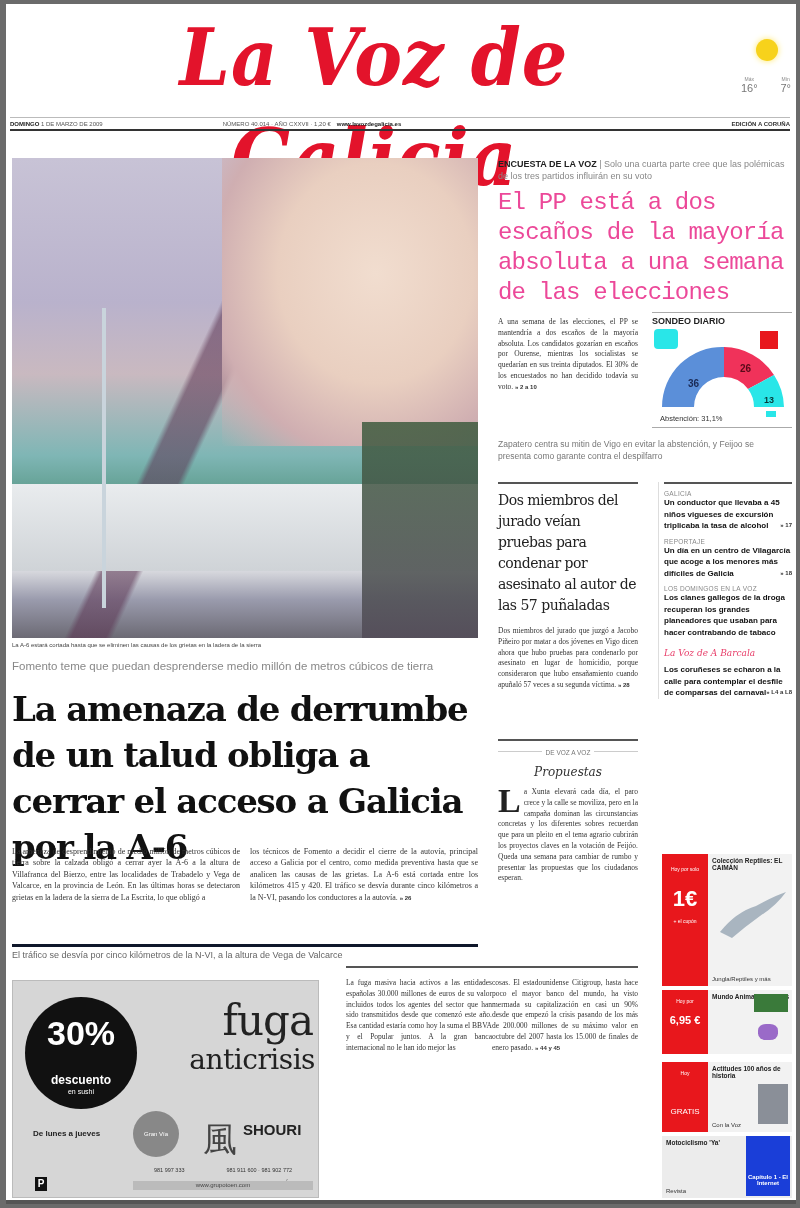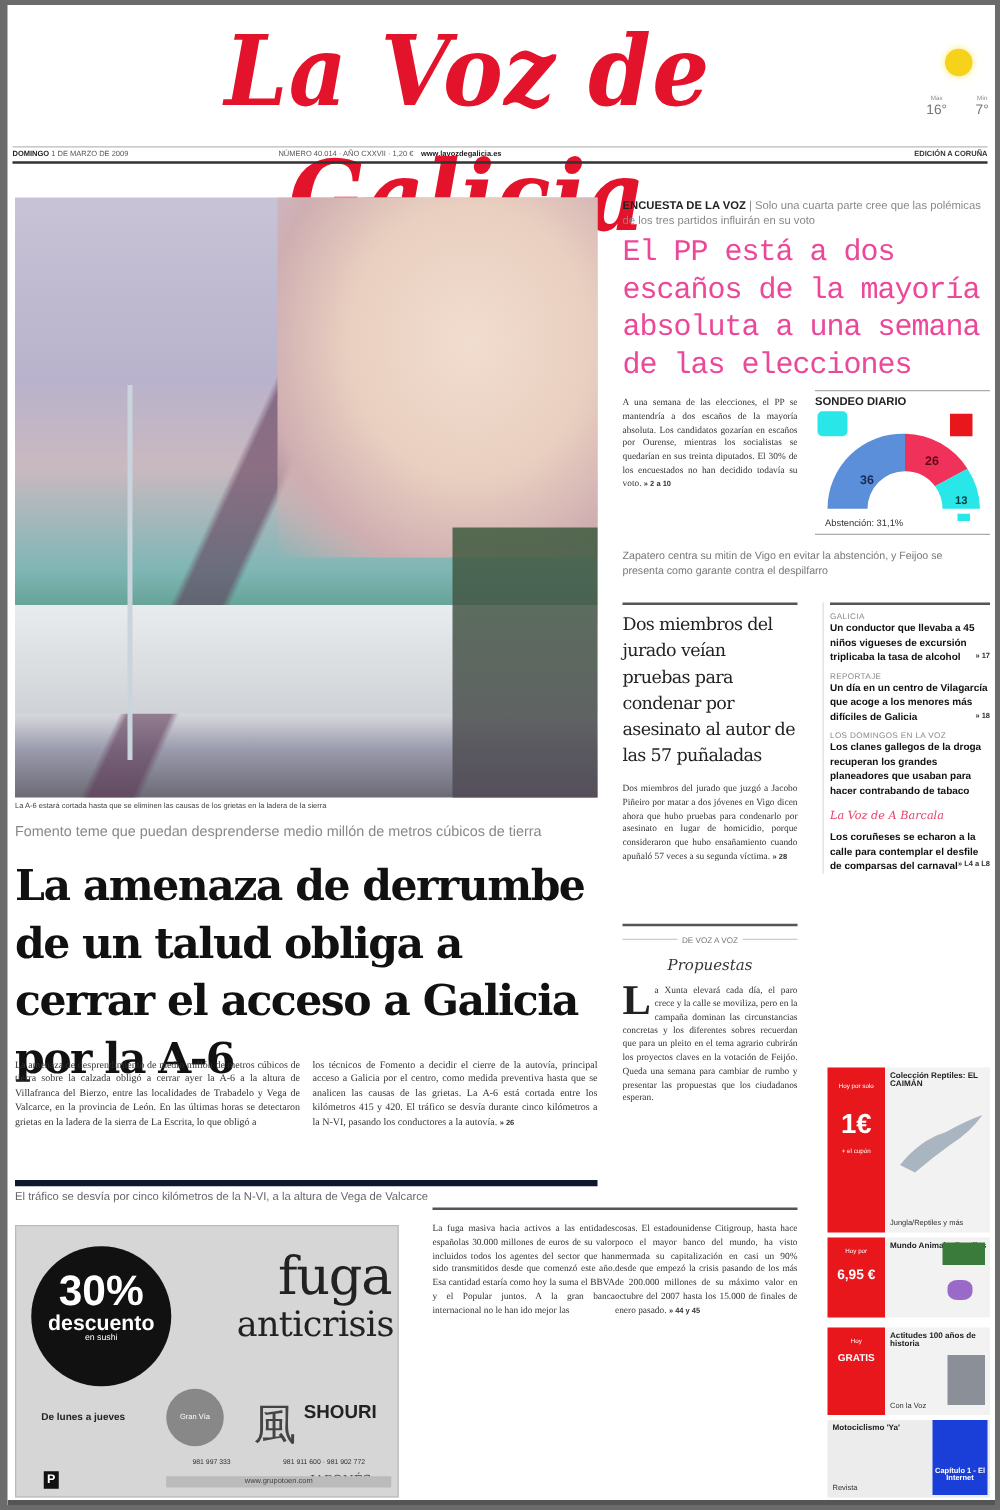--- a/index.html
+++ b/index.html
@@ -32,21 +32,21 @@
     background: radial-gradient(ellipse at 60% 40%, #f1ddcf 0%, #e9cfc0 45%, #cfaeb1 75%, rgba(200,180,190,0) 100%); }
   .photo .wall { position:absolute; left:0; top:68%; width:100%; height:18%; background: linear-gradient(180deg,#e9ecee,#cfd3d7); }
   .photo .trees { position:absolute; right:0; top:55%; width:25%; height:45%; background: linear-gradient(180deg, #3e5b3e, #514a56); opacity:.85; }
   .photo .pole { position:absolute; left:90px; top:150px; width:4px; height:300px; background:#c9d4dc; }
   .caption { position: absolute; left: 6px; top: 638px; width: 466px; font-family: "Liberation Sans", sans-serif; font-size: 6px; color: #444; }
   .subhead { position: absolute; left: 6px; top: 656px; width: 470px; font-family: "Liberation Sans", sans-serif; font-size: 11.5px; color: #888; }
   .main-headline { position: absolute; left: 6px; top: 682px; width: 475px; font-family: "DejaVu Serif", serif; font-weight: bold; font-size: 34px; line-height: 46px; letter-spacing: -1.2px; color: #111; }
   .body-cols { position: absolute; left: 6px; top: 842px; width: 466px; display: flex; gap: 10px; font-size: 8px; line-height: 11.4px; color: #333; text-align: justify; }
   .body-cols p { flex: 1; }
   .ref { font-weight: bold; font-family: "Liberation Sans", sans-serif; font-size: 6px; }
-  .sub2 { position: absolute; left: 6px; top: 940px; width: 466px; border-top: 5px solid #0f172a; padding-top: 3px; font-family: "Liberation Sans", sans-serif; font-size: 9px; color: #666; }
+  .sub2 { position: absolute; left: 6px; top: 940px; width: 466px; border-top: 3px solid #0f172a; padding-top: 3px; font-family: "Liberation Sans", sans-serif; font-size: 9px; color: #666; }
 
   
   .rt { position: absolute; left: 492px; top: 154px; width: 290px; }
   .kicker { font-family: "Liberation Sans", sans-serif; font-size: 9px; color: #888; line-height: 12px; }
   .kicker b { color: #222; }
   .rt h2 { font-family: Liberation Mono, monospace; font-weight: normal; font-size: 24px; line-height: 30px; letter-spacing: -0.8px; margin-top: 6px; color: #ec4899; }
   .rule { border-top: 2px solid #555; }
   .poll-text { position: absolute; left: 492px; top: 313px; width: 140px; font-size: 7.5px; line-height: 10.8px; color: #333; text-align: justify; }
   .poll { position: absolute; left: 646px; top: 308px; width: 140px; height: 116px; border-top: 1px solid #aaa; border-bottom: 1px solid #aaa; }
   .poll-title { font-family: "Liberation Sans", sans-serif; font-weight: bold; font-size: 9px; color: #222; margin-top: 3px; }
@@ -77,21 +77,21 @@
   
   .promo { position: absolute; left: 656px; width: 130px; background: #f2f2f2; }
   .promo .red { position: absolute; left: 0; top: 0; width: 46px; height: 100%; background: #e8171c; color: #fff; font-family: "Liberation Sans", sans-serif; text-align: center; }
   .promo .txt { position: absolute; left: 50px; top: 3px; width: 78px; font-family: "Liberation Sans", sans-serif; font-size: 6.5px; font-weight: bold; color: #222; }
   .promo .foot { position: absolute; left: 50px; bottom: 4px; font-family: "Liberation Sans", sans-serif; font-size: 6px; color: #333; }
 
   
   .ad { position: absolute; left: 6px; top: 976px; width: 307px; height: 218px; background: #d6d6d6; border: 1px solid #bbb; }
   .ad .badge { position: absolute; left: 12px; top: 16px; width: 112px; height: 112px; border-radius: 50%; background: #111; color: #fff; text-align: center; font-family: "Liberation Sans", sans-serif; }
   .ad .pct { font-size: 34px; font-weight: bold; margin-top: 18px; line-height: 36px; }
-  .ad .desc { font-size: 17px; font-weight: bold; line-height: 16px; }
+  .ad .desc { font-size: 12px; font-weight: bold; line-height: 16px; margin-top: 21px; }
   .ad .small { font-size: 7px; }
   .ad .sushi { position: absolute; left: 148px; top: 20px; width: 152px; text-align: right; font-family: "DejaVu Serif", serif; font-size: 42px; line-height: 40px; color: #222; letter-spacing: -1px; }
   .ad .anti { position: absolute; left: 140px; top: 62px; width: 162px; text-align: right; font-family: "DejaVu Serif", serif; font-size: 28px; color: #222; letter-spacing: -0.5px; }
   .ad .days { position: absolute; left: 20px; top: 148px; font-family: "Liberation Sans", sans-serif; font-size: 8px; font-weight: bold; color: #222; line-height: 9px; }
   .ad .park { position: absolute; left: 22px; top: 196px; width: 12px; height: 14px; background: #111; color: #fff; font-family: "Liberation Sans", sans-serif; font-weight: bold; font-size: 10px; text-align: center; line-height: 14px; }
   .ad .logo1 { position: absolute; left: 120px; top: 130px; width: 46px; height: 46px; border-radius: 50%; background: #888; color:#fff; font-family:"Liberation Sans",sans-serif; font-size:6px; text-align:center; line-height:46px; }
   .ad .shouri { position: absolute; left: 230px; top: 140px; font-family: "Liberation Sans", sans-serif; font-weight: bold; font-size: 15px; color: #222; }
   .ad .jap { position: absolute; left: 235px; top: 158px; font-family: "DejaVu Serif", serif; font-size: 10px; color: #444; margin-top: 40px; }
   .ad .kanji { position: absolute; left: 190px; top: 136px; font-size: 34px; color: #444; }
   .ad .phones { position: absolute; left: 120px; top: 186px; width: 180px; font-family: "Liberation Sans", sans-serif; font-size: 5.5px; color: #333; display:flex; justify-content:space-around; }
@@ -209,21 +209,21 @@
       <div style="font-size:5px;margin-top:8px">Hoy por</div>
       <div style="font-size:11px;font-weight:bold;margin-top:10px">6,95 €</div>
     </div>
     <div class="txt">Mundo Animal y Reptiles</div>
     <div style="position:absolute;left:92px;top:4px;width:34px;height:18px;background:#3a7a3a"></div>
     <div style="position:absolute;left:96px;top:34px;width:20px;height:16px;background:#9a6ac8;border-radius:40%"></div>
   </div>
   <div class="promo" style="top:1058px;height:70px;">
     <div class="red">
       <div style="font-size:5px;margin-top:8px">Hoy</div>
-      <div style="font-size:8px;font-weight:bold;margin-top:6px">GRATIS</div>
+      <div style="font-size:8px;font-weight:normal;margin-top:31px">GRATIS</div>
     </div>
     <div class="txt">Actitudes 100 años de historia</div>
     <div style="position:absolute;left:96px;top:22px;width:30px;height:40px;background:#8a8f98"></div>
     <div class="foot">Con la Voz</div>
   </div>
   <div class="promo" style="top:1132px;height:62px;background:#ececec">
     <div class="txt" style="left:4px">Motociclismo 'Ya'</div>
     <div class="foot" style="left:4px">Revista</div>
     <div style="position:absolute;left:84px;top:0;width:44px;height:60px;background:#1a3ed8;color:#fff;font-family:'Liberation Sans',sans-serif;font-size:6px;font-weight:bold;text-align:center;padding-top:38px">Capítulo 1 - El Internet</div>
   </div>

